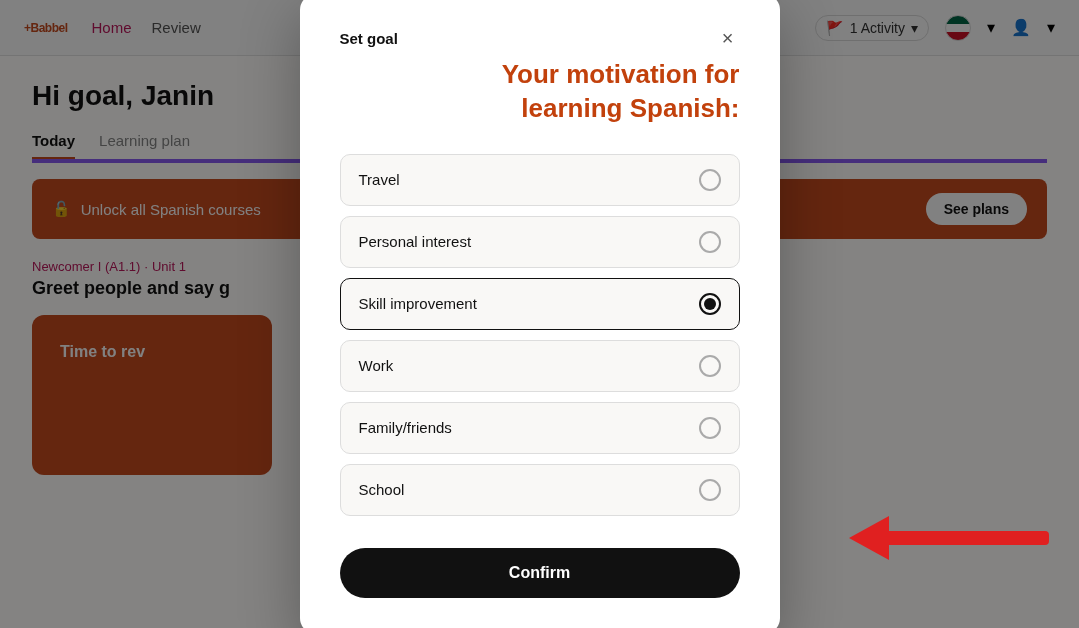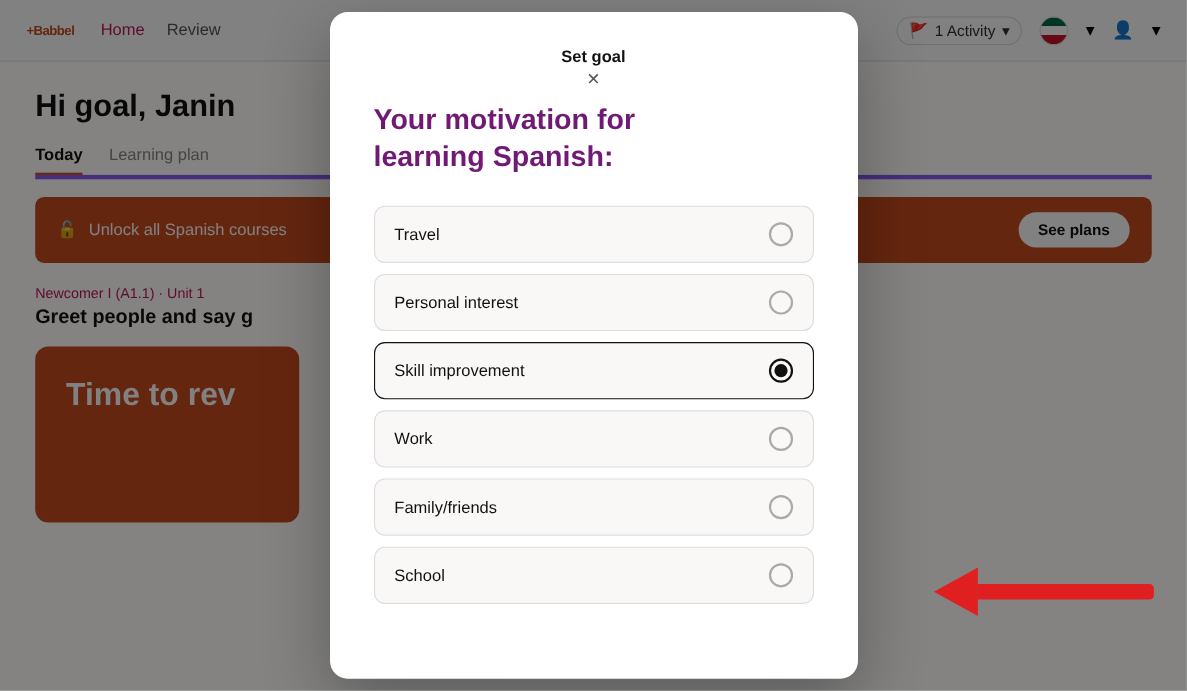--- a/index.html
+++ b/index.html
@@ -146,21 +146,21 @@
       font-weight: 700;
       color: #111;
       margin-bottom: 16px;
     }
 
     .bg-card {
       background: #c84b20;
       border-radius: 12px;
       padding: 28px;
       color: #fff;
-      font-size: 29px;
+      font-size: 16px;
       font-weight: 700;
       width: 240px;
       height: 160px;
     }
 
     
     .overlay {
       position: absolute;
       inset: 0;
       background: rgba(0,0,0,0.45);
@@ -178,42 +178,41 @@
       padding: 32px 40px 36px;
       position: relative;
       box-shadow: 0 20px 60px rgba(0,0,0,0.3);
     }
 
     .modal-header {
       display: flex;
       justify-content: space-between;
       align-items: center;
       margin-bottom: 8px;
-      flex-direction: column;
     }
 
     .modal-title-text {
       font-size: 15px;
       font-weight: 600;
       color: #111;
     }
 
     .modal-close {
       background: none;
       border: none;
       font-size: 20px;
       cursor: pointer;
       color: #555;
       line-height: 1;
       padding: 2px 6px;
     }
 
     .modal-heading {
-      text-align: left;
-      color: #701a75;
+      text-align: right;
+      color: #c2410c;
       font-size: 26px;
       font-weight: 700;
       margin-bottom: 28px;
       line-height: 1.3;
     }
 
     .options-list {
       display: flex;
       flex-direction: column;
       gap: 10px;
@@ -386,19 +385,20 @@
         <span class="option-label">Family/friends</span>
         <div class="radio-outer"></div>
       </div>
 
       <div class="option-item">
         <span class="option-label">School</span>
         <div class="radio-outer"></div>
       </div>
     </div>
 
+    <button class="confirm-btn">Confirm</button>
   </div>
 </div>
 
 <div class="arrow-container">
   <div class="arrow-shape"></div>
   <div class="arrow-body"></div>
 </div>
 
 </body></html>

